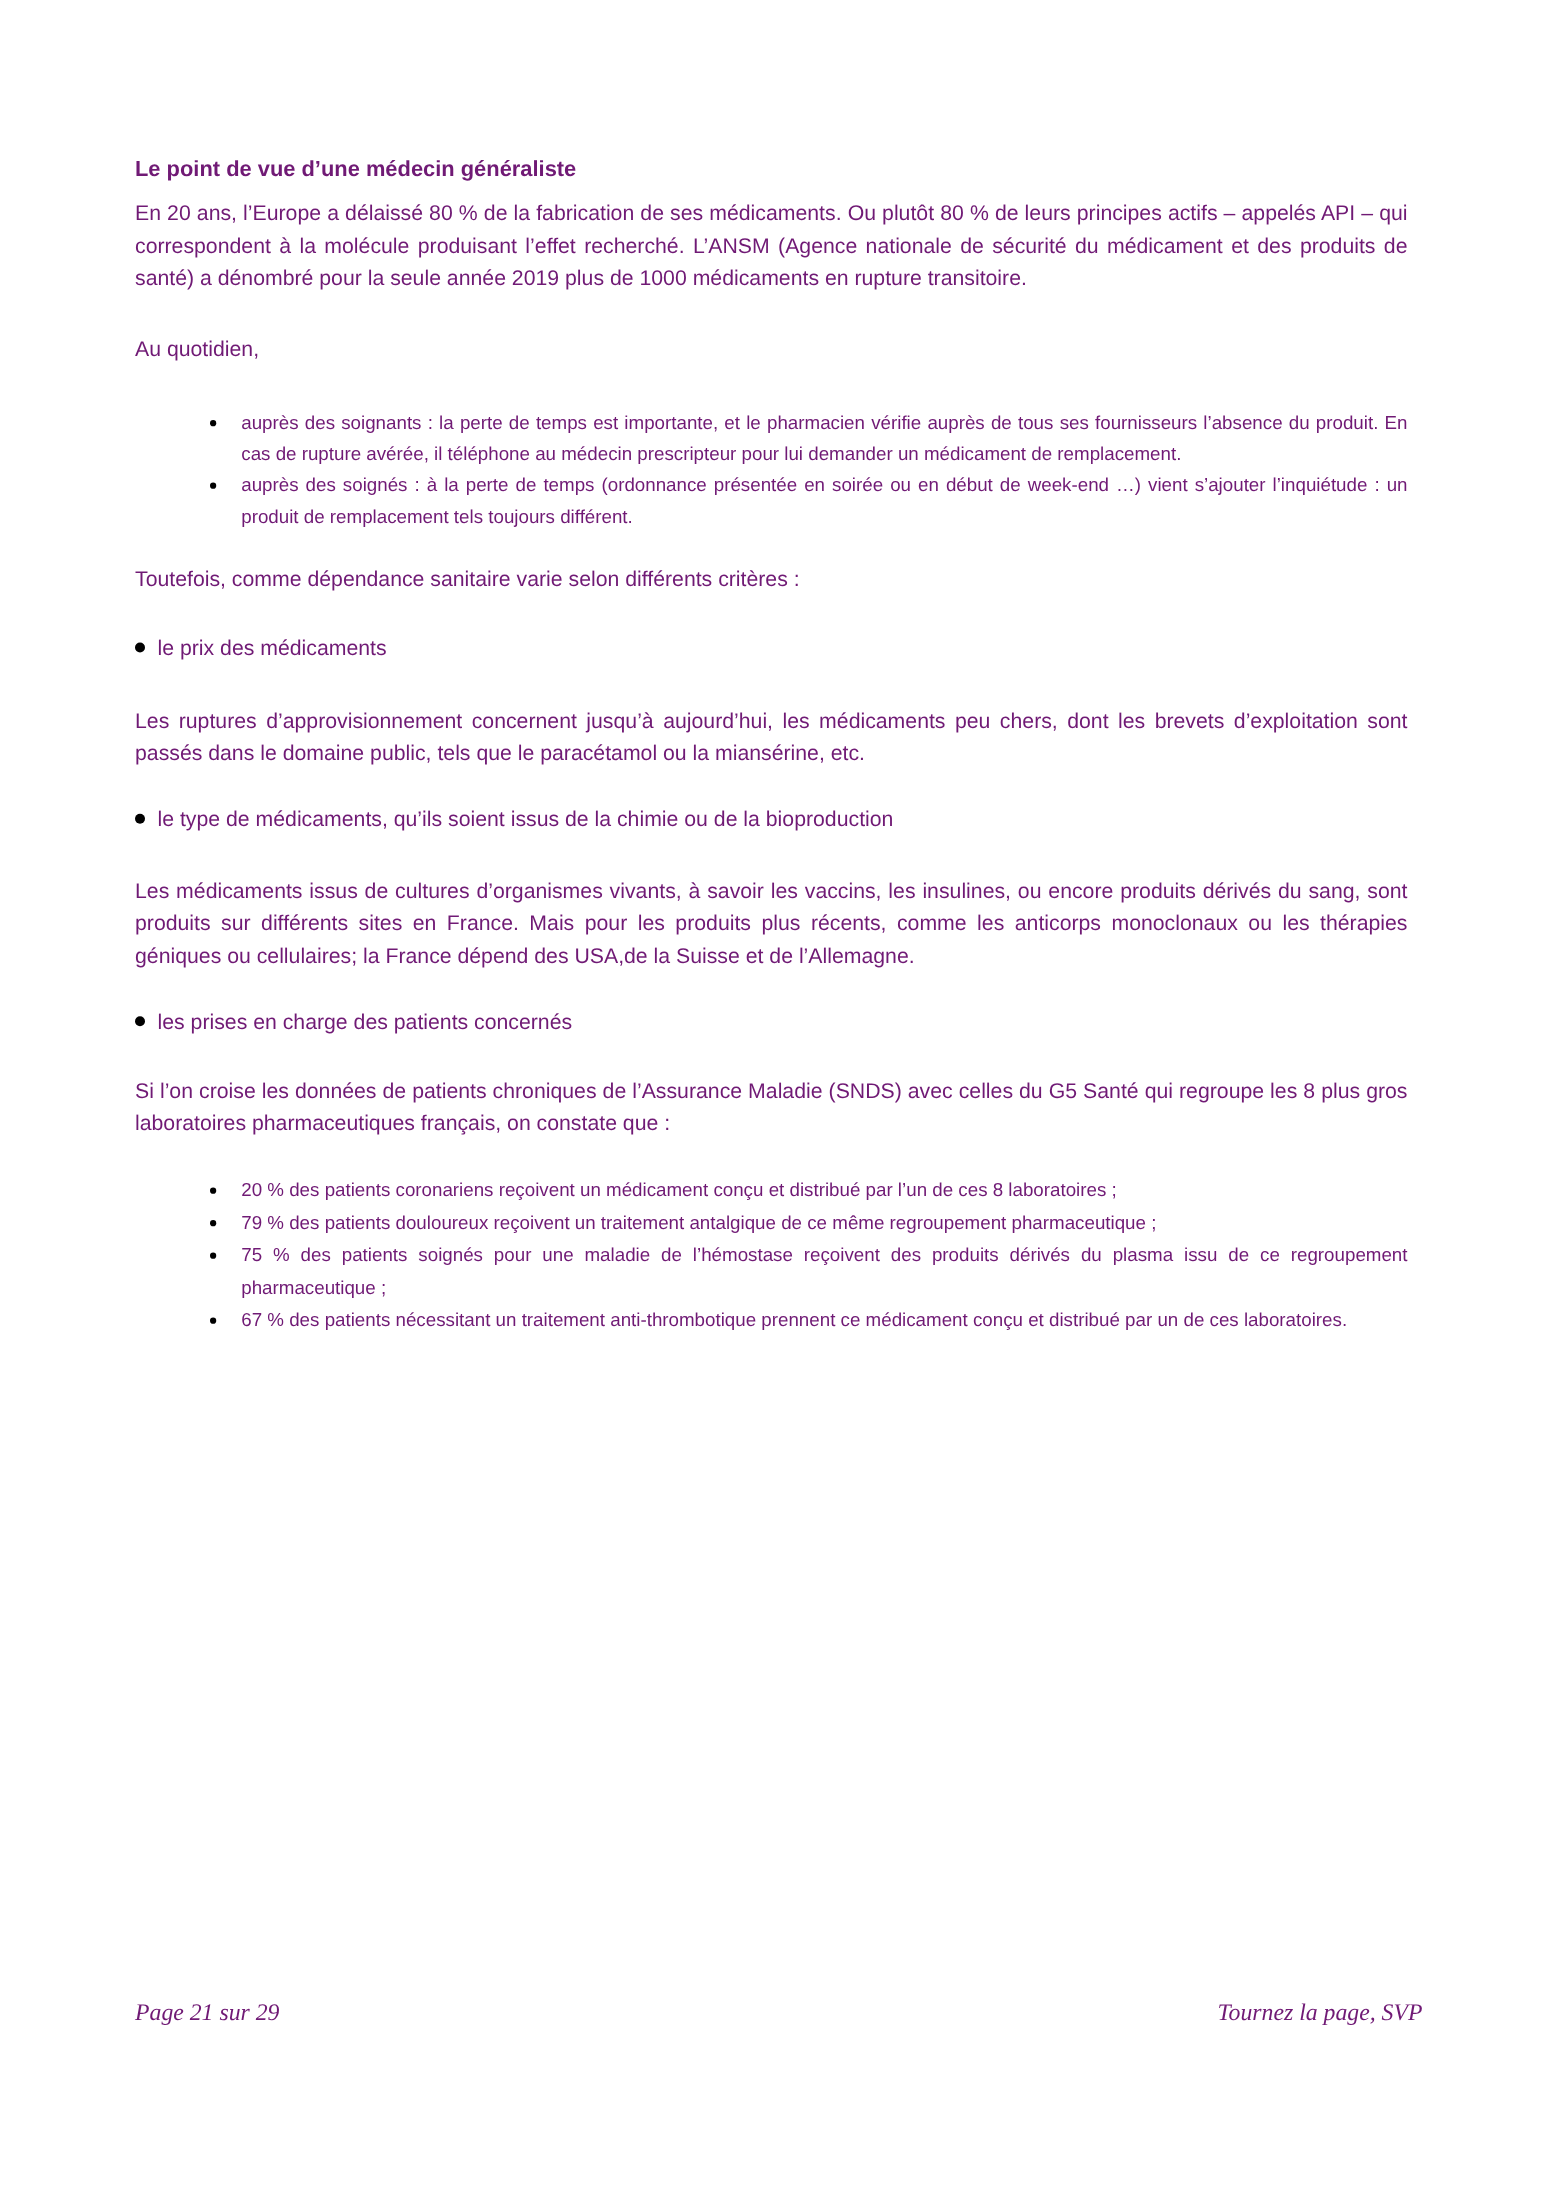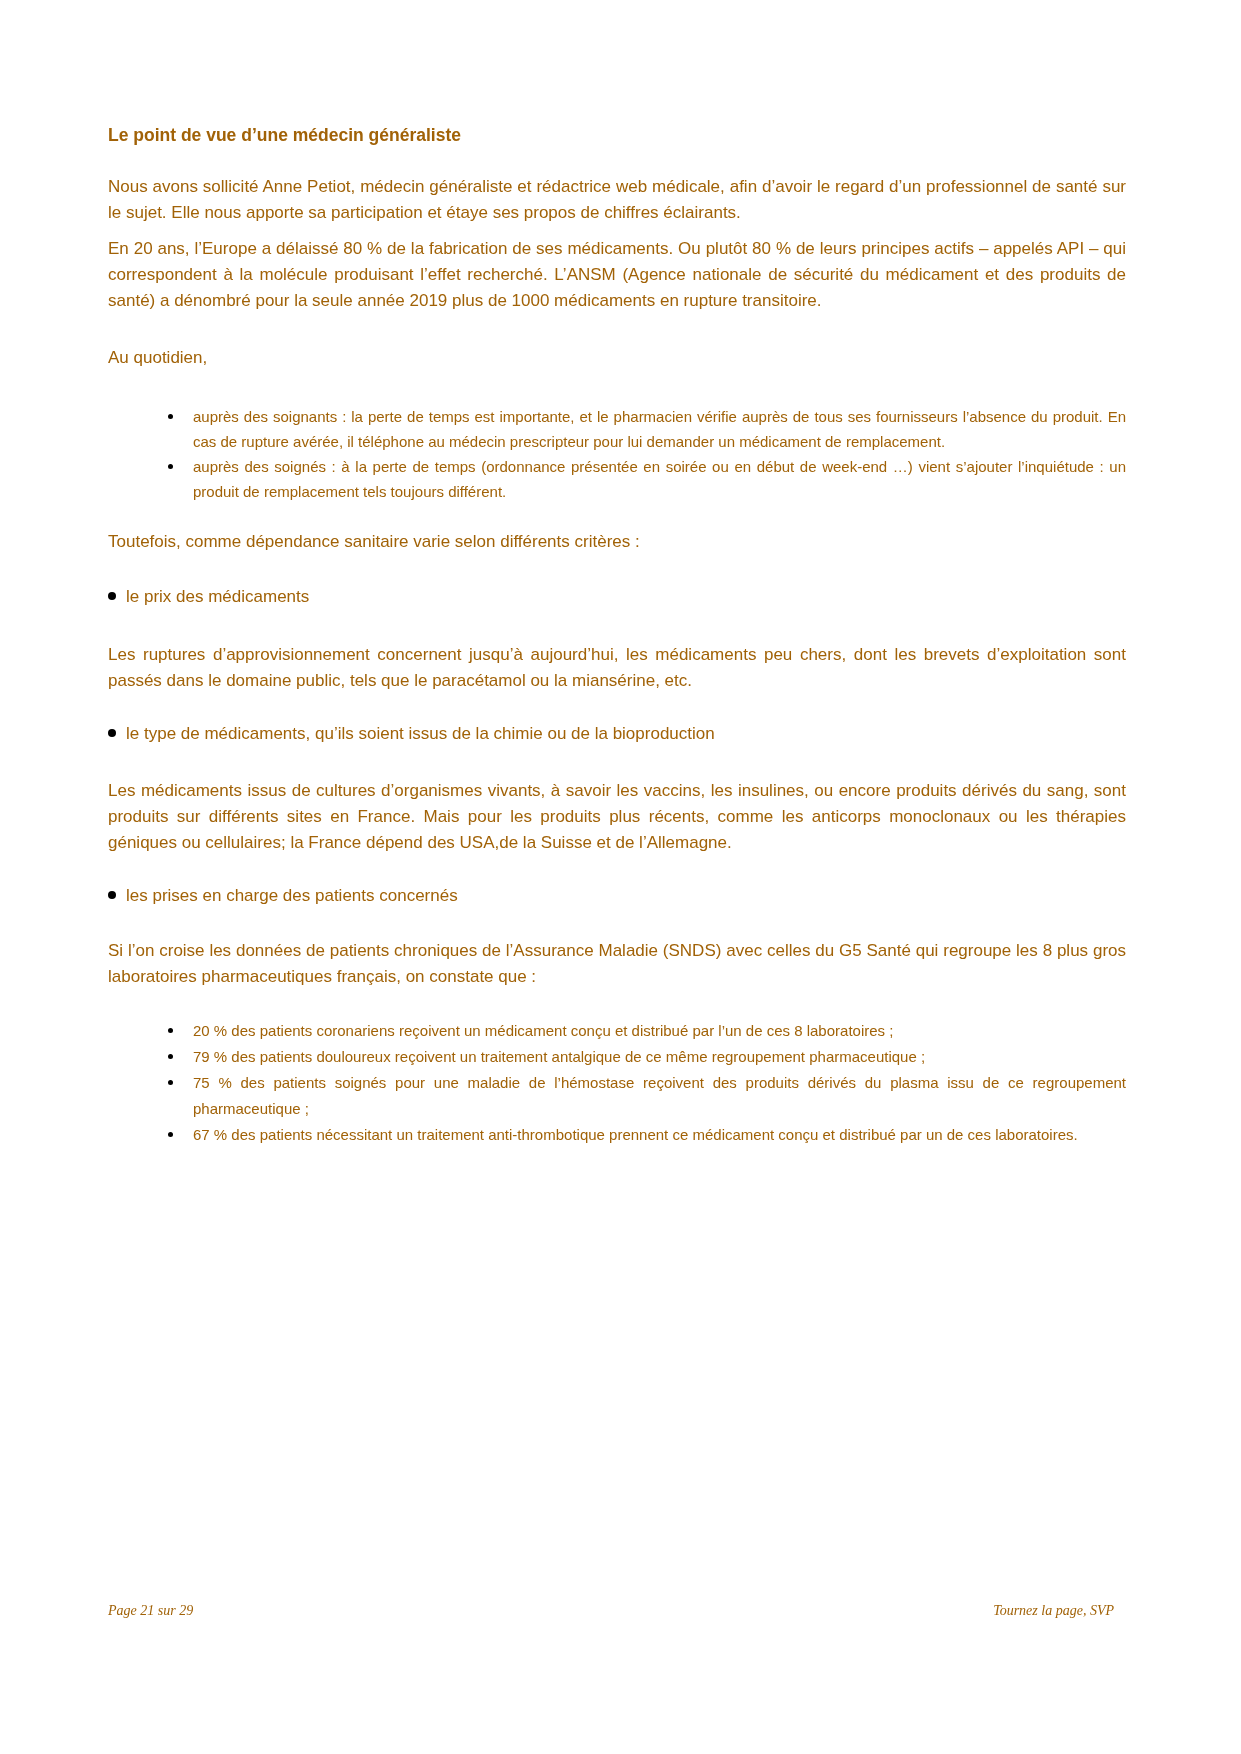--- a/index.html
+++ b/index.html
@@ -6,21 +6,21 @@
     margin: 0;
     padding: 0;
     background: #ffffff;
   }
   .page {
     position: relative;
     width: 1241px;
     height: 1754px;
     background: #ffffff;
     font-family: "Liberation Sans", sans-serif;
-    color: #a16207;
+    color: #701a75;
     overflow: hidden;
   }
   .content {
     position: absolute;
     left: 108px;
     right: 115px;
     top: 0;
   }
   .heading {
     font-size: 17.5px;
@@ -83,39 +83,38 @@
     background: #000000;
     margin-right: 10px;
     vertical-align: 2px;
   }
   .crit-body-1 { margin-top: 32px; }
   .crit-body-2 { margin-top: 31px; }
   .crit-body-3 { margin-top: 29px; }
   .footer {
     position: absolute;
     left: 108px;
-    right: 127px;
+    right: 103px;
     top: 1598px;
     display: flex;
     justify-content: space-between;
     font-family: "Liberation Serif", serif;
     font-style: italic;
-    font-size: 14px;
+    font-size: 19px;
     line-height: 26px;
   }
 </style>
 </head>
 <body>
 
 <div class="page">
   <div class="content">
 
     <h1 class="heading">Le point de vue d’une médecin généraliste</h1>
 
-    <p class="para intro-para">Nous avons sollicité Anne Petiot, médecin généraliste et rédactrice web médicale, afin d’avoir le regard d’un professionnel de santé sur le sujet. Elle nous apporte sa participation et étaye ses propos de chiffres éclairants.</p>
 
     <p class="para context-para">En 20 ans, l’Europe a délaissé 80 % de la fabrication de ses médicaments. Ou plutôt 80 % de leurs principes actifs – appelés API – qui correspondent à la molécule produisant l’effet recherché. L’ANSM (Agence nationale de sécurité du médicament et des produits de santé) a dénombré pour la seule année 2019 plus de 1000 médicaments en rupture transitoire.</p>
 
     <p class="line daily-intro">Au quotidien,</p>
 
     <ul class="inner-list daily-list">
       <li class="inner-item">
         <span class="dot"></span>
         <span>auprès des soignants : la perte de temps est importante, et le pharmacien vérifie auprès de tous ses fournisseurs l’absence du produit. En cas de rupture avérée, il téléphone au médecin prescripteur pour lui demander un médicament de remplacement.</span>
       </li>

